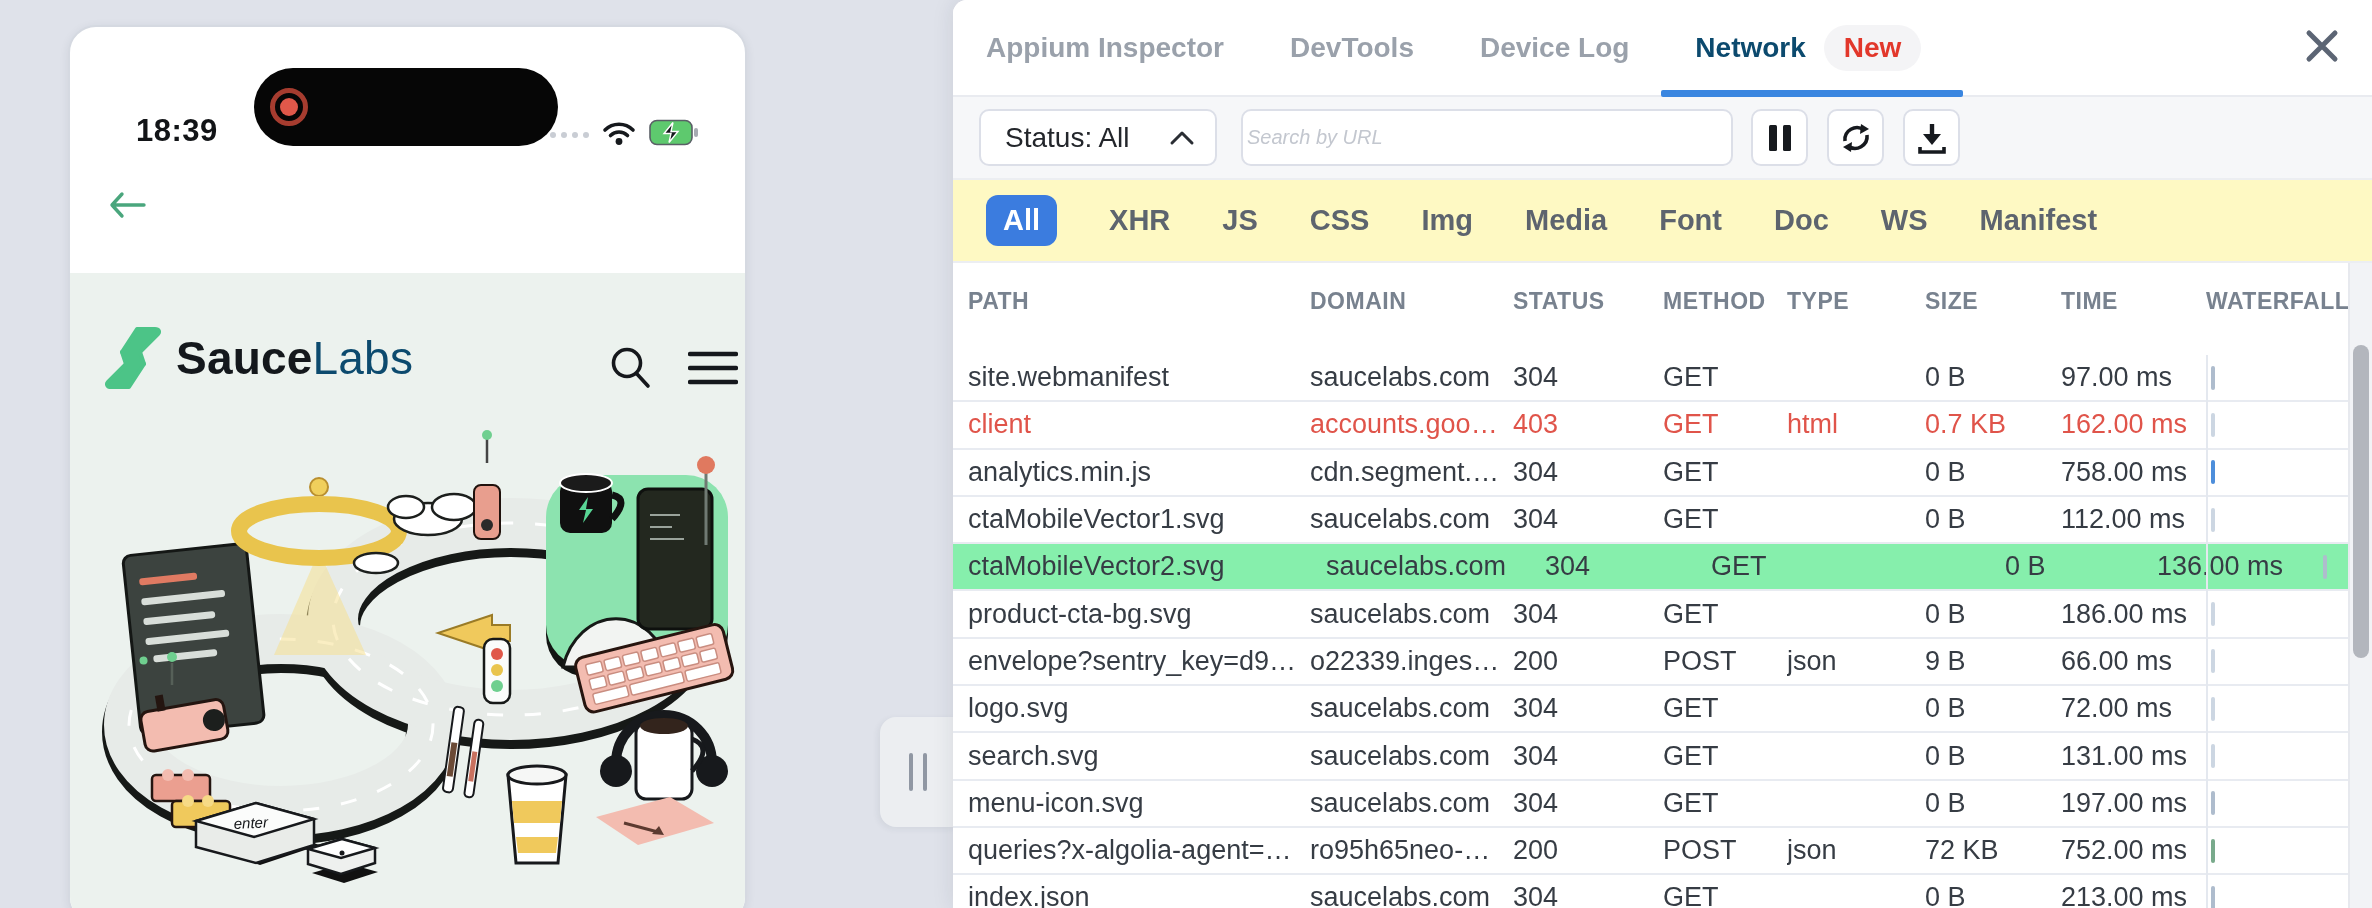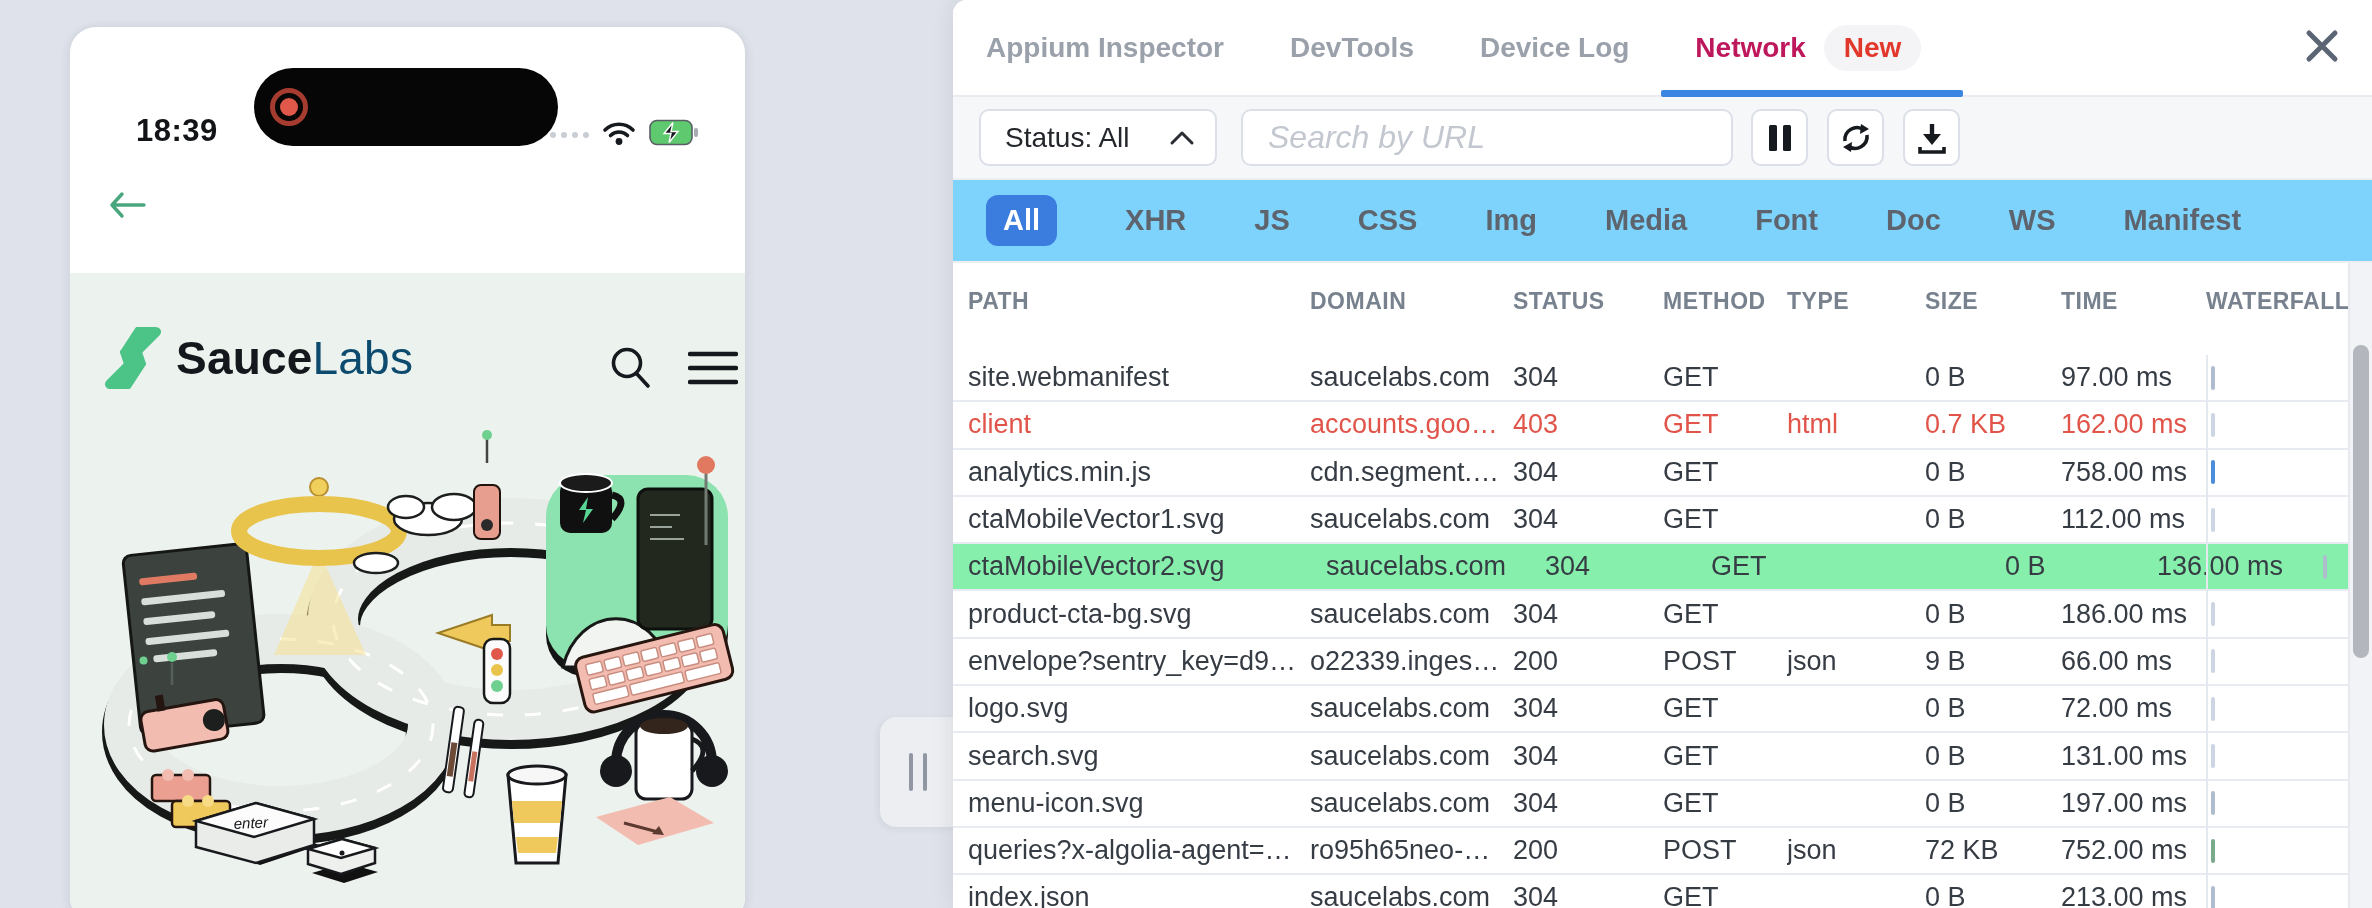--- a/index.html
+++ b/index.html
@@ -25,33 +25,33 @@
   .brandtext b{font-weight:800;}
   .brandtext span{font-weight:400;color:#0c4a6e;}
   .hicon{position:absolute;top:72px;}
   .illus{position:absolute;left:6px;top:150px;}
 
   
   .panel{position:absolute;left:953px;top:0;right:0;bottom:0;background:#fff;border-radius:14px 0 0 0;box-shadow:0 0 22px rgba(30,40,60,.10);}
   .tabbar{position:relative;height:97px;display:flex;align-items:center;gap:66px;padding-left:33px;border-bottom:2px solid #e9ebf0;background:#fff;border-radius:14px 0 0 0;}
   .tab{font-size:28px;font-weight:600;color:#9aa1ab;cursor:default;white-space:nowrap;}
   .tabgroup{position:relative;display:flex;align-items:center;gap:18px;height:100%;}
-  .tabgroup .tlabel{font-size:28px;font-weight:700;color:#be185d;}
+  .tabgroup .tlabel{font-size:28px;font-weight:700;color:#0c4a6e;}
   .tabgroup::after{content:"";position:absolute;left:-34px;right:-42px;bottom:-2px;height:7px;background:#3a86e0;border-radius:2px;}
   .badge{background:#f4f4f6;color:#e2372b;font-size:28px;font-weight:700;padding:9px 20px;border-radius:26px;line-height:1;}
   .close{position:absolute;right:28px;top:24px;width:44px;height:44px;display:flex;align-items:center;justify-content:center;cursor:pointer;}
 
   .toolbar{height:83px;background:#f6f7f9;border-bottom:2px solid #eceef2;display:flex;align-items:center;padding-left:26px;gap:24px;}
   .dropdown{width:238px;height:57px;background:#fff;border:2px solid #dcdfe8;border-radius:10px;display:flex;align-items:center;justify-content:space-between;padding:0 20px 0 24px;font-size:28px;color:#23262b;}
-  .search{width:492px;height:57px;background:#fff;border:2px solid #dcdfe8;border-radius:10px;padding:0 25px;font-size:32px;color:#3a3f46;}
+  .search{width:492px;height:57px;background:#fff;border:2px solid #dcdfe8;border-radius:10px;padding:0 4px;font-size:20px;color:#3a3f46;}
   .search::placeholder{color:#c3c7cf;font-style:italic;}
   .btns{display:flex;gap:19px;margin-left:-6px;}
   .iconbtn{width:57px;height:57px;background:#fff;border:2px solid #dcdfe8;border-radius:10px;display:flex;align-items:center;justify-content:center;padding:0;cursor:pointer;}
 
-  .chips{height:83px;background:#7dd3fc;border-bottom:2px solid #eceef2;display:flex;align-items:center;gap:68px;padding-left:33px;}
+  .chips{height:83px;background:#fef9c3;border-bottom:2px solid #eceef2;display:flex;align-items:center;gap:52px;padding-left:33px;}
   .chip{font-size:29px;font-weight:700;color:#5d646e;line-height:1;cursor:pointer;}
   .chip.active{background:#3b7cdf;color:#fff;padding:11px 17px;border-radius:12px;}
 
   .thead{display:grid;grid-template-columns:342px 203px 150px 124px 138px 136px 145px 1fr;align-items:center;height:77px;padding-left:15px;background:#fff;font-size:23px;font-weight:700;letter-spacing:.5px;color:#78828f;}
   .tbody{position:absolute;top:340px;left:0;right:24px;bottom:0;overflow:hidden;margin-top:15px;}
   .row{display:grid;grid-template-columns:342px 203px 150px 124px 138px 136px 145px 1fr;align-items:center;height:47.3px;padding-left:15px;border-bottom:2px solid #e8ebf1;font-size:27px;color:#363c44;background:#fff;}
   .row.hl{background:#86efac;gap:16px;}
   .row.error .cell{color:#e0544a;}
   .cell{overflow:hidden;white-space:nowrap;text-overflow:ellipsis;padding-right:8px;}
   .wf{display:flex;align-items:center;height:100%;}

